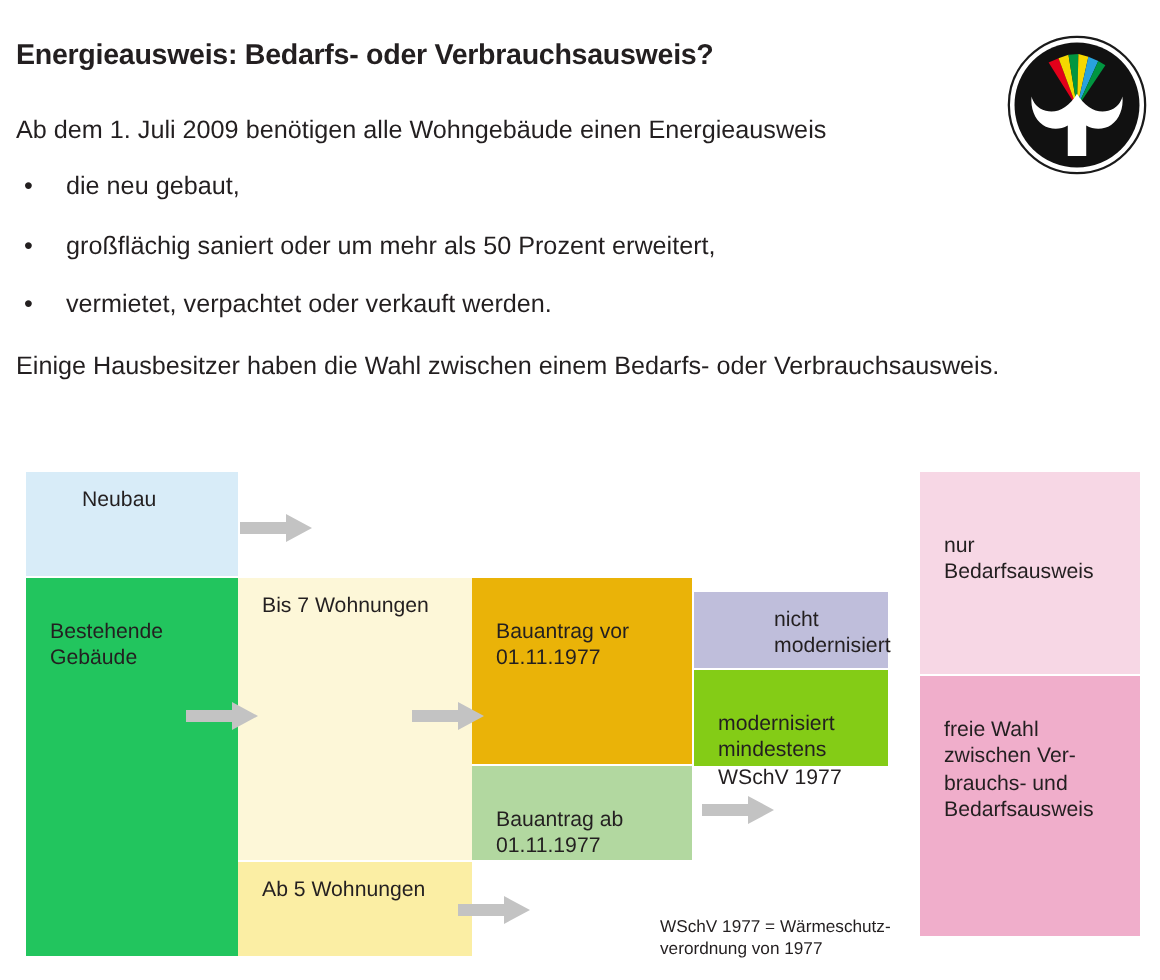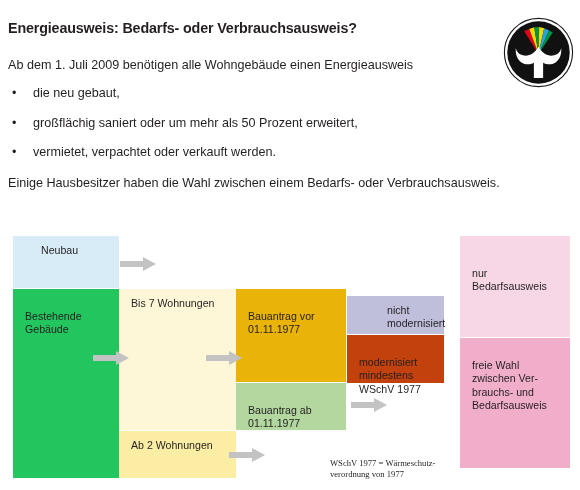--- a/index.html
+++ b/index.html
@@ -90,21 +90,21 @@
   }
 
   
   .c-blue-light { background: #d8ecf8; }
   .c-blue       { background: #22c55e; }
   .c-yellow-l   { background: #fdf7d8; }
   .c-yellow     { background: #fbeea4; }
   .c-green-l    { background: #eab308; }
   .c-green      { background: #b2d8a0; }
   .c-purple-l   { background: #bfbedb; padding-left: 40px; }
-  .c-purple     { background: #c2410c; }
+  .c-purple     { background: #84cc16; }
   .c-pink-l     { background: #f7d7e5; }
   .c-pink       { background: #f0aecb; }
 
   
   .arrow {
     position: absolute;
     width: 36px; height: 14px;
   }
   .arrow svg { display: block; width: 36px; height: 14px; }
 
@@ -178,21 +178,21 @@
   </div>
   <div class="blk c-blue" style="left:13px; top:289px; width:106px; height:189px; white-space:pre-line;">
     <span>Bestehende
 Gebäude</span>
   </div>
 
   <div class="blk c-yellow-l" style="left:119px; top:289px; width:117px; height:141px;">
     <span>Bis 7 Wohnungen</span>
   </div>
   <div class="blk c-yellow" style="left:119px; top:431px; width:117px; height:47px;">
-    <span>Ab 2 Wohnungen</span>
+    <span>Ab 5 Wohnungen</span>
   </div>
 
   <div class="blk c-green-l" style="left:236px; top:289px; width:110px; height:93px; white-space:pre-line;">
     <span>Bauantrag vor
 01.11.1977</span>
   </div>
   <div class="blk c-green" style="left:236px; top:383px; width:110px; height:47px; white-space:pre-line;">
     <span>Bauantrag ab
 01.11.1977</span>
   </div>
@@ -235,15 +235,15 @@
     <svg viewBox="0 0 36 14">
         <polygon points="0,4 23,4 23,0 36,7 23,14 23,10 0,10" fill="#c3c3c3"></polygon>
       </svg>
   </div>
   <div class="arrow" style="left:229px; top:448px;">
     <svg viewBox="0 0 36 14">
         <polygon points="0,4 23,4 23,0 36,7 23,14 23,10 0,10" fill="#c3c3c3"></polygon>
       </svg>
   </div>
 
-  <div id="footnote" style="white-space:pre-line;font-family:Liberation Serif, serif;">WSchV 1977 = Wärmeschutz-
+  <div id="footnote" style="white-space:pre-line;">WSchV 1977 = Wärmeschutz-
 verordnung von 1977</div>
 </div>
 
 </body></html>

